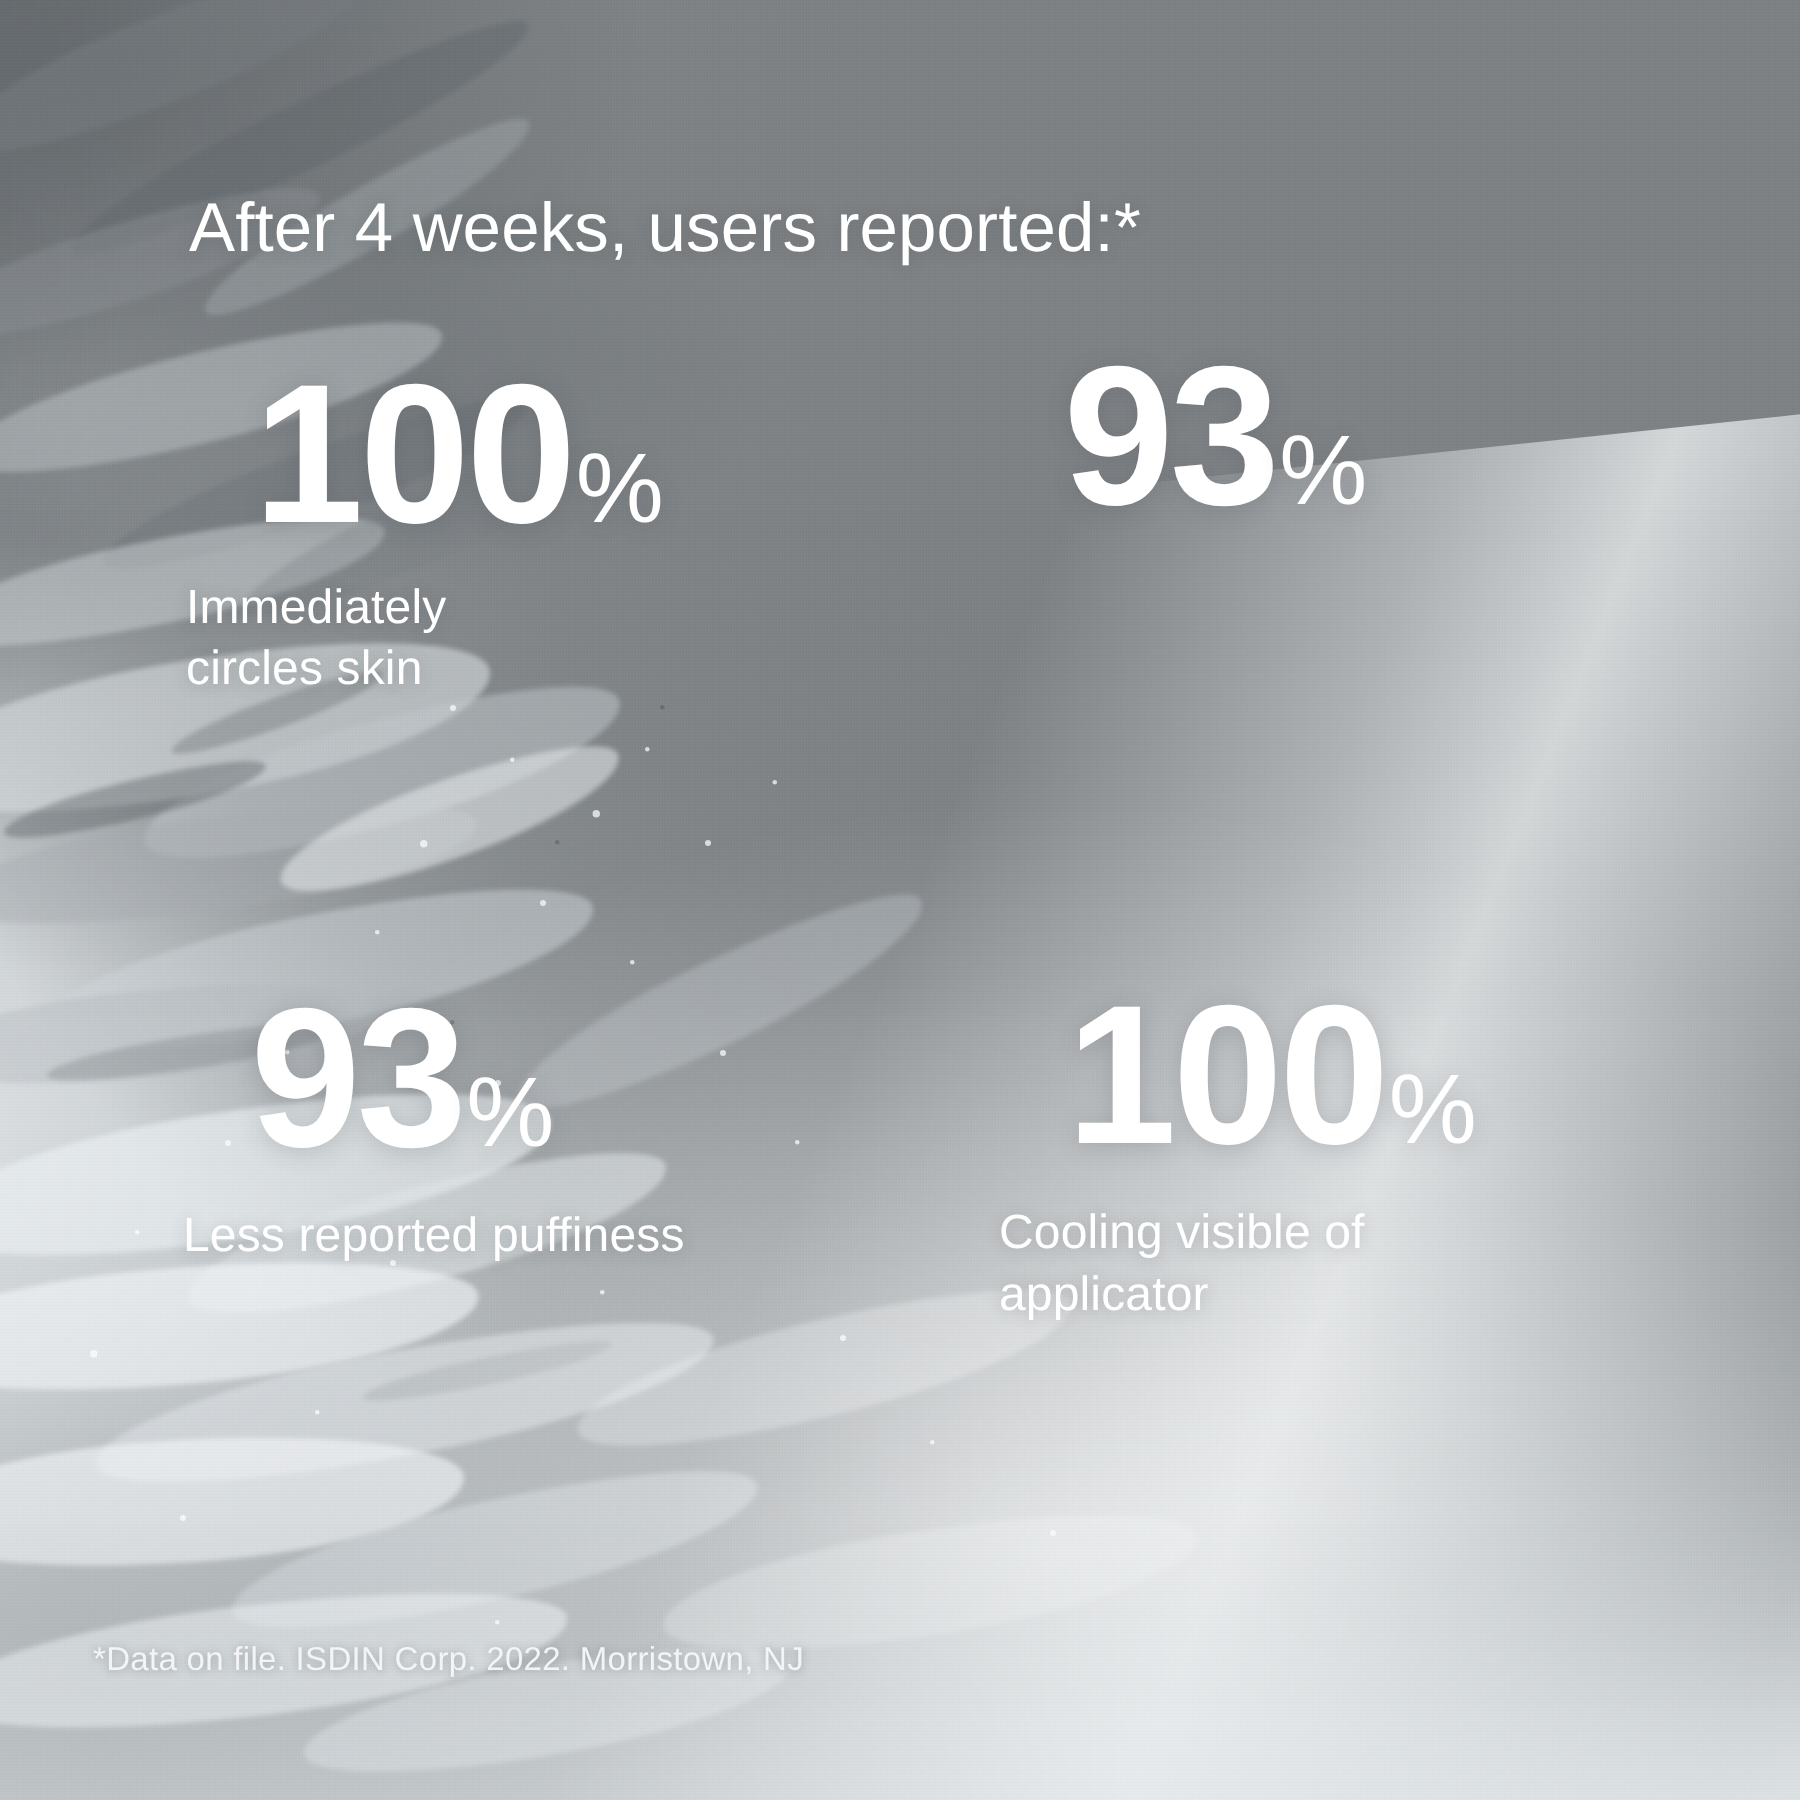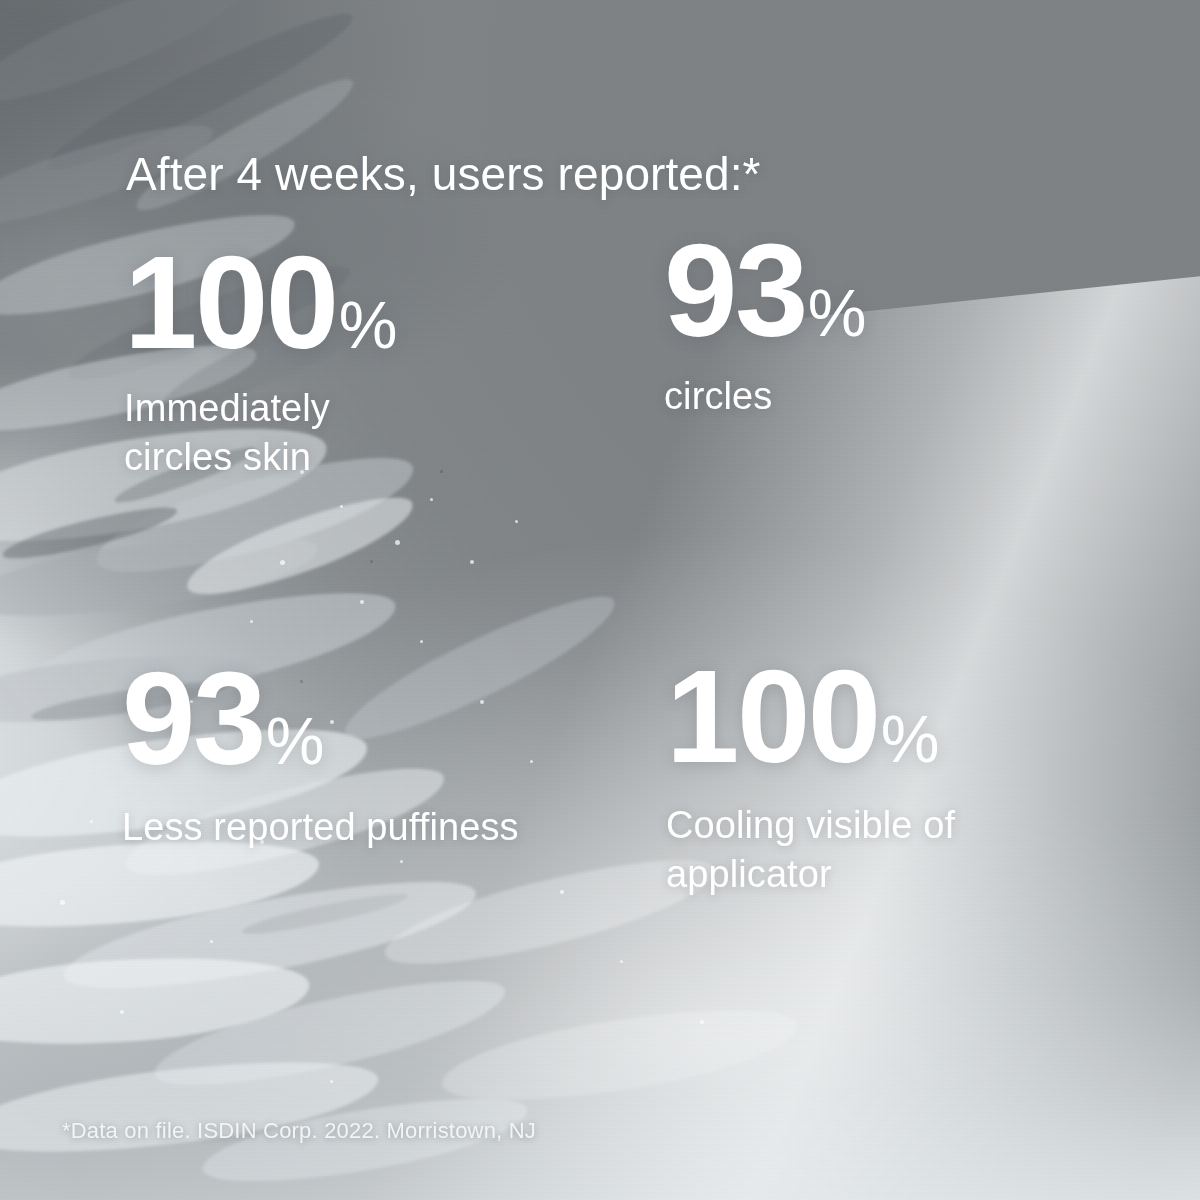--- a/index.html
+++ b/index.html
@@ -134,32 +134,32 @@
   .headline {
     position:absolute;
     left:126px;
     top:126px;
     font-size:46px;
     font-weight:300;
     letter-spacing:0.1px;
     line-height:1.12;
     white-space:nowrap;
     text-shadow:0 1px 10px rgba(70,75,80,0.28);
-    margin-top:23px;
   }
 
   .stat {
     position:absolute;
   }
 
   .stat-value {
     display:flex;
     align-items:baseline;
     line-height:1;
     white-space:nowrap;
+    margin-left:45px;
   }
 
   .stat-number {
     font-size:132px;
     font-weight:bold;
     letter-spacing:-2.5px;
     line-height:0.98;
     text-shadow:0 2px 16px rgba(70,75,80,0.22);
   }
 
@@ -167,40 +167,40 @@
     font-size:66px;
     font-weight:300;
     letter-spacing:0px;
     margin-left:2px;
     line-height:1;
     text-shadow:0 2px 14px rgba(70,75,80,0.22);
   }
 
   .stat-label {
     margin-top:17px;
-    font-size:38px;
+    font-size:32px;
     font-weight:300;
     line-height:1.27;
     letter-spacing:0.1px;
     text-shadow:0 1px 10px rgba(70,75,80,0.26);
   }
 
   
   .stat-tl { left:124px; top:238px; }
   .stat-tr { left:664px; top:226px; }
   .stat-bl { left:122px; top:654px; }
   .stat-br { left:666px; top:652px; }
 
   .stat-bl .stat-label,
   .stat-br .stat-label { margin-top:20px; }
 
   .footnote {
     position:absolute;
     left:62px;
-    top:1118px;
+    top:1093px;
     font-size:22px;
     font-weight:300;
     letter-spacing:0.2px;
     color:#f2f4f5;
     white-space:nowrap;
     text-shadow:0 1px 6px rgba(90,96,100,0.45);
   }
 </style>
 </head>
 <body>
@@ -300,21 +300,20 @@
         <div>circles skin</div>
       </div>
     </div>
 
     <div class="stat stat-tr">
       <div class="stat-value">
         <span class="stat-number">93</span>
         <span class="stat-pct">%</span>
       </div>
       <div class="stat-label">
-        <div>circles</div>
       </div>
     </div>
 
     <div class="stat stat-bl">
       <div class="stat-value">
         <span class="stat-number">93</span>
         <span class="stat-pct">%</span>
       </div>
       <div class="stat-label">
         <div>Less reported puffiness</div>

